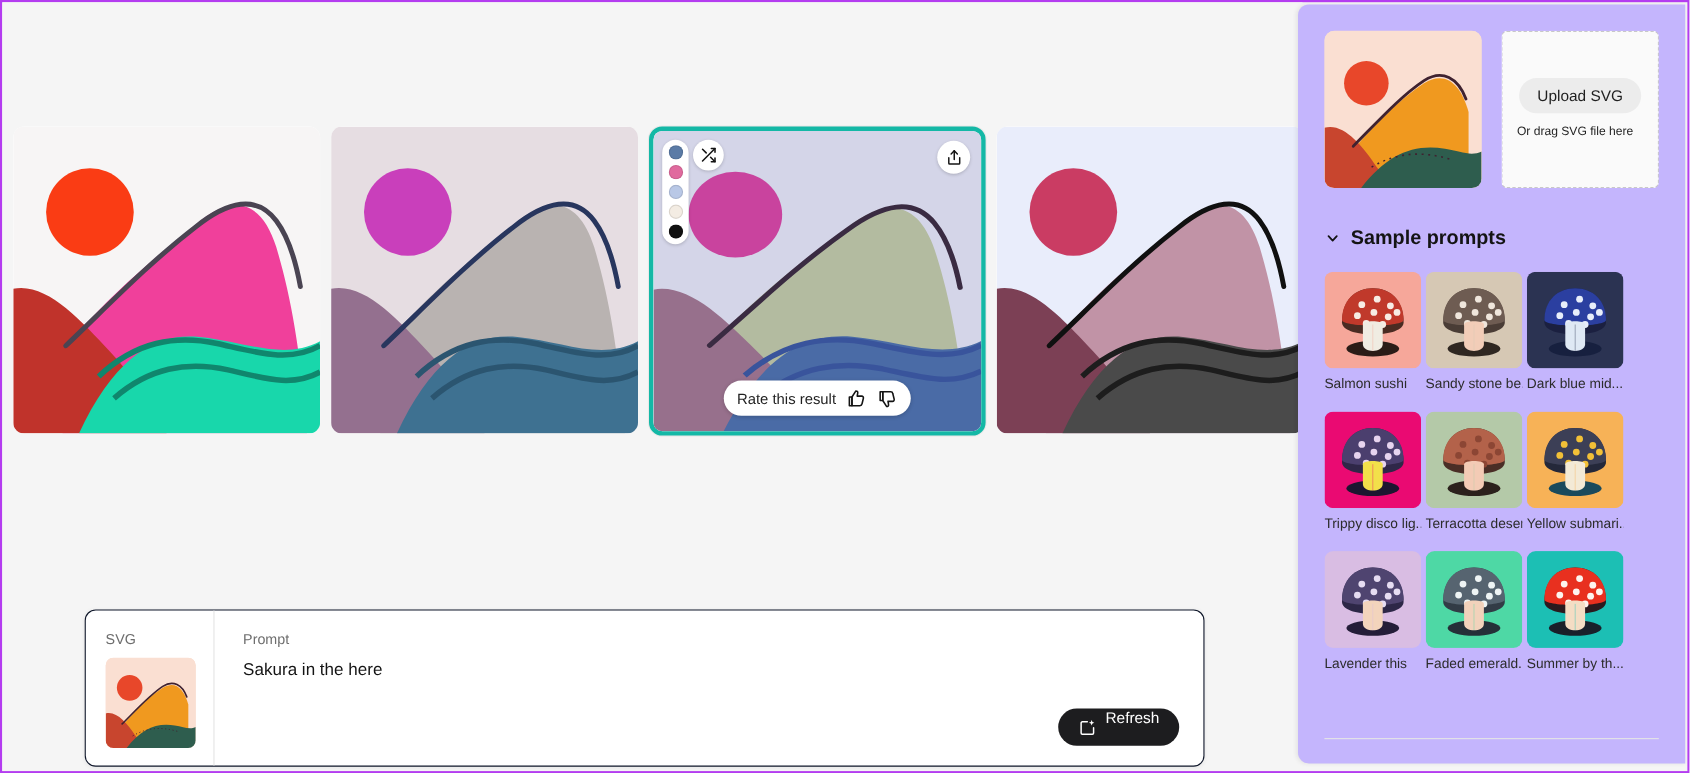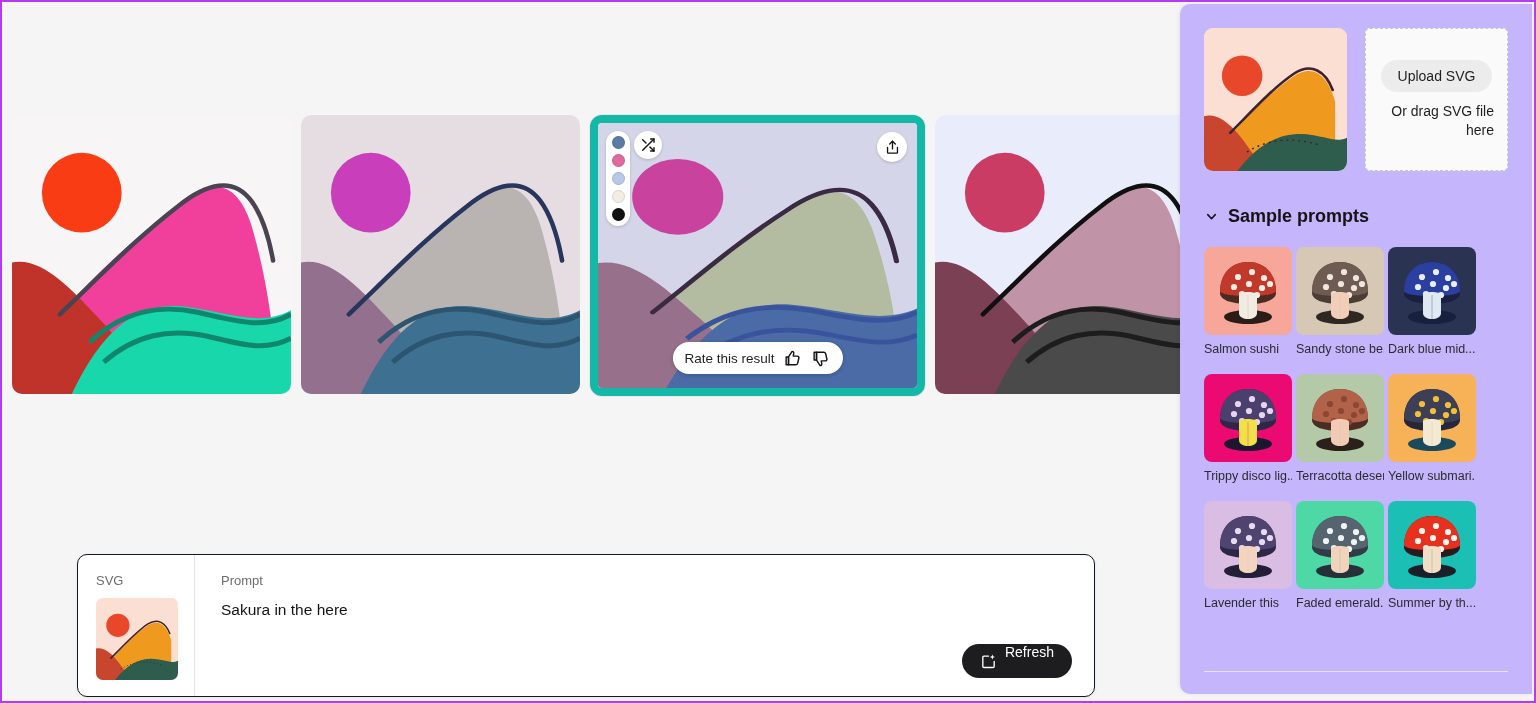--- a/index.html
+++ b/index.html
@@ -34,22 +34,22 @@
 
   .result-card {
     position: relative;
     width: 279px; height: 279px;
     border-radius: 10px;
     overflow: hidden;
     background: #fff;
     flex: 0 0 auto;
   }
   .result-card.selected {
-    width: 335px; height: 281px;
-    border: 8px solid #14b8a6;
+    width: 306px; height: 281px;
+    border: 4px solid #14b8a6;
     border-radius: 12px;
     box-shadow: 0 0 0 1px rgba(0,0,0,0.05);
   }
   .art-svg { display: block; width: 100%; height: 100%; }
 
   
   .swatch-rail {
     position: absolute;
     left: 8px; top: 8px;
     width: 24px;
@@ -183,22 +183,22 @@
     color: #1f1f1f;
     border: none;
     border-radius: 16px;
     height: 32px;
     padding: 0 17px;
     font-size: 14px;
     font-family: "Liberation Sans", sans-serif;
     cursor: pointer;
   }
   #drop-hint {
-    font-size: 14px; color: #1f1f1f;
-    text-align: right; line-height: 1.35;
+    font-size: 11px; color: #1f1f1f;
+    text-align: left; line-height: 1.35;
     width: 115px;
   }
 
   #samples-header {
     display: flex; align-items: center; gap: 9px;
     margin-top: 35px; margin-bottom: 20px;
     cursor: pointer;
   }
   #samples-title { font-size: 18px; font-weight: bold; color: #141414; }
 

